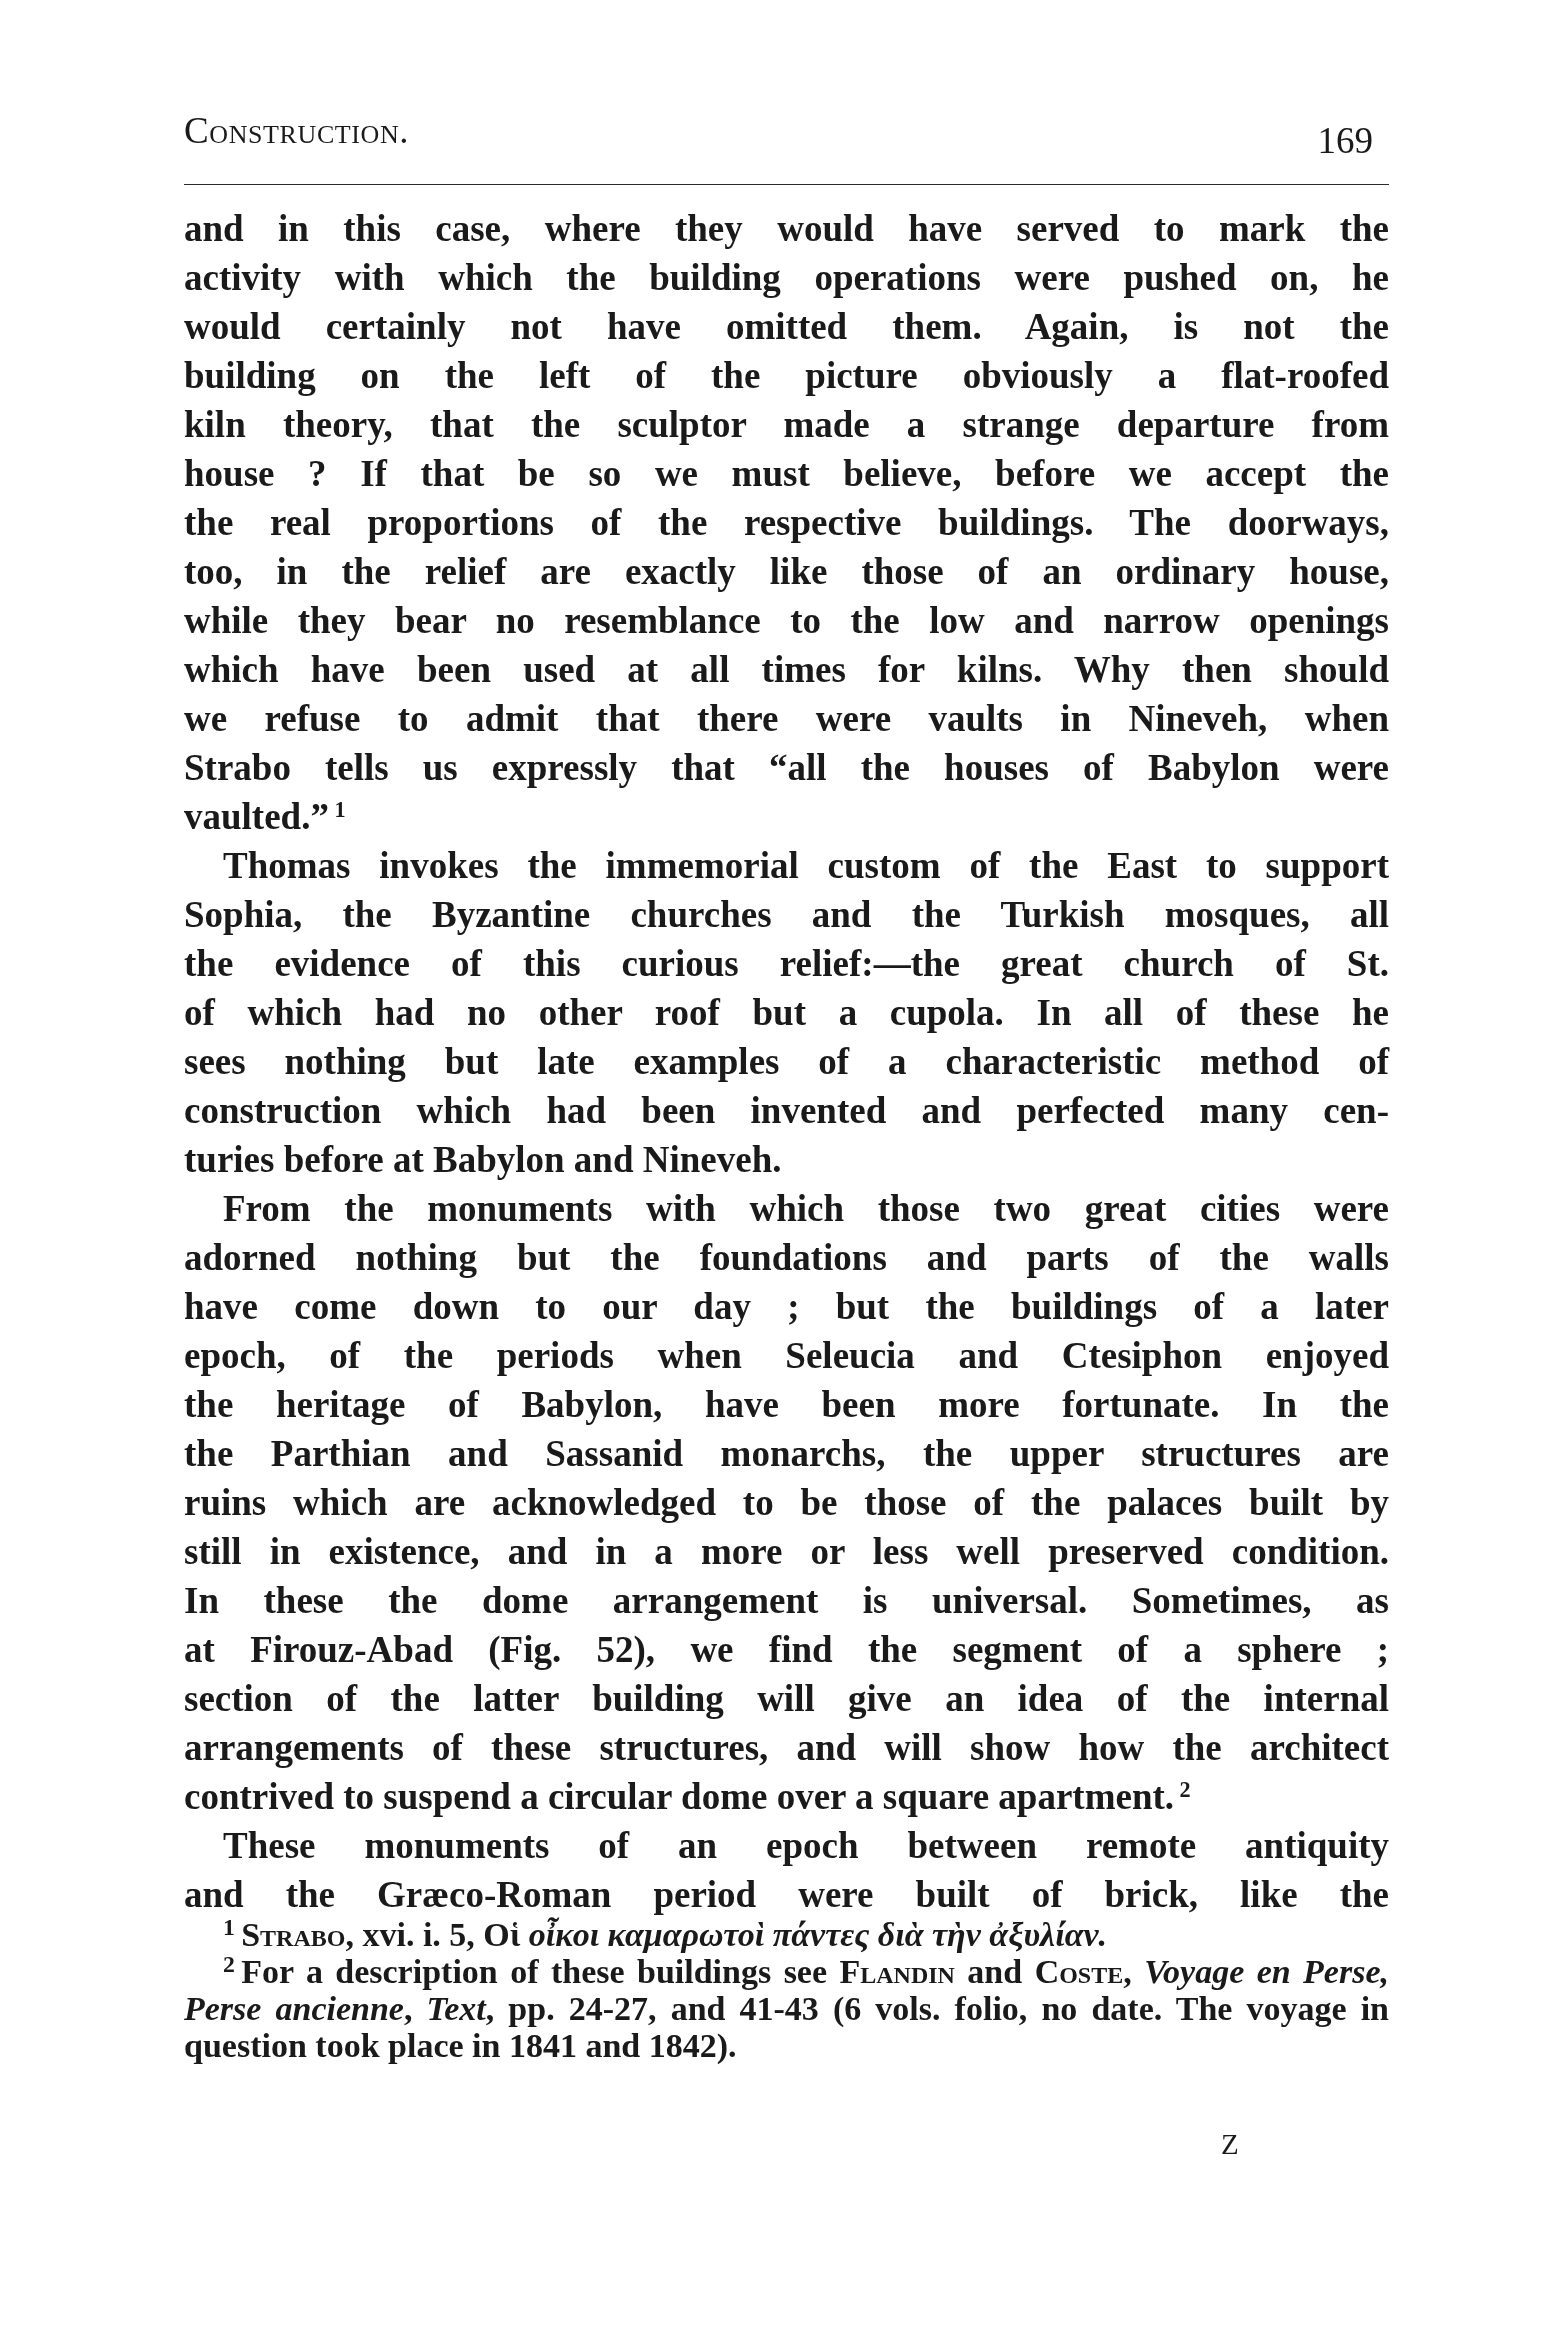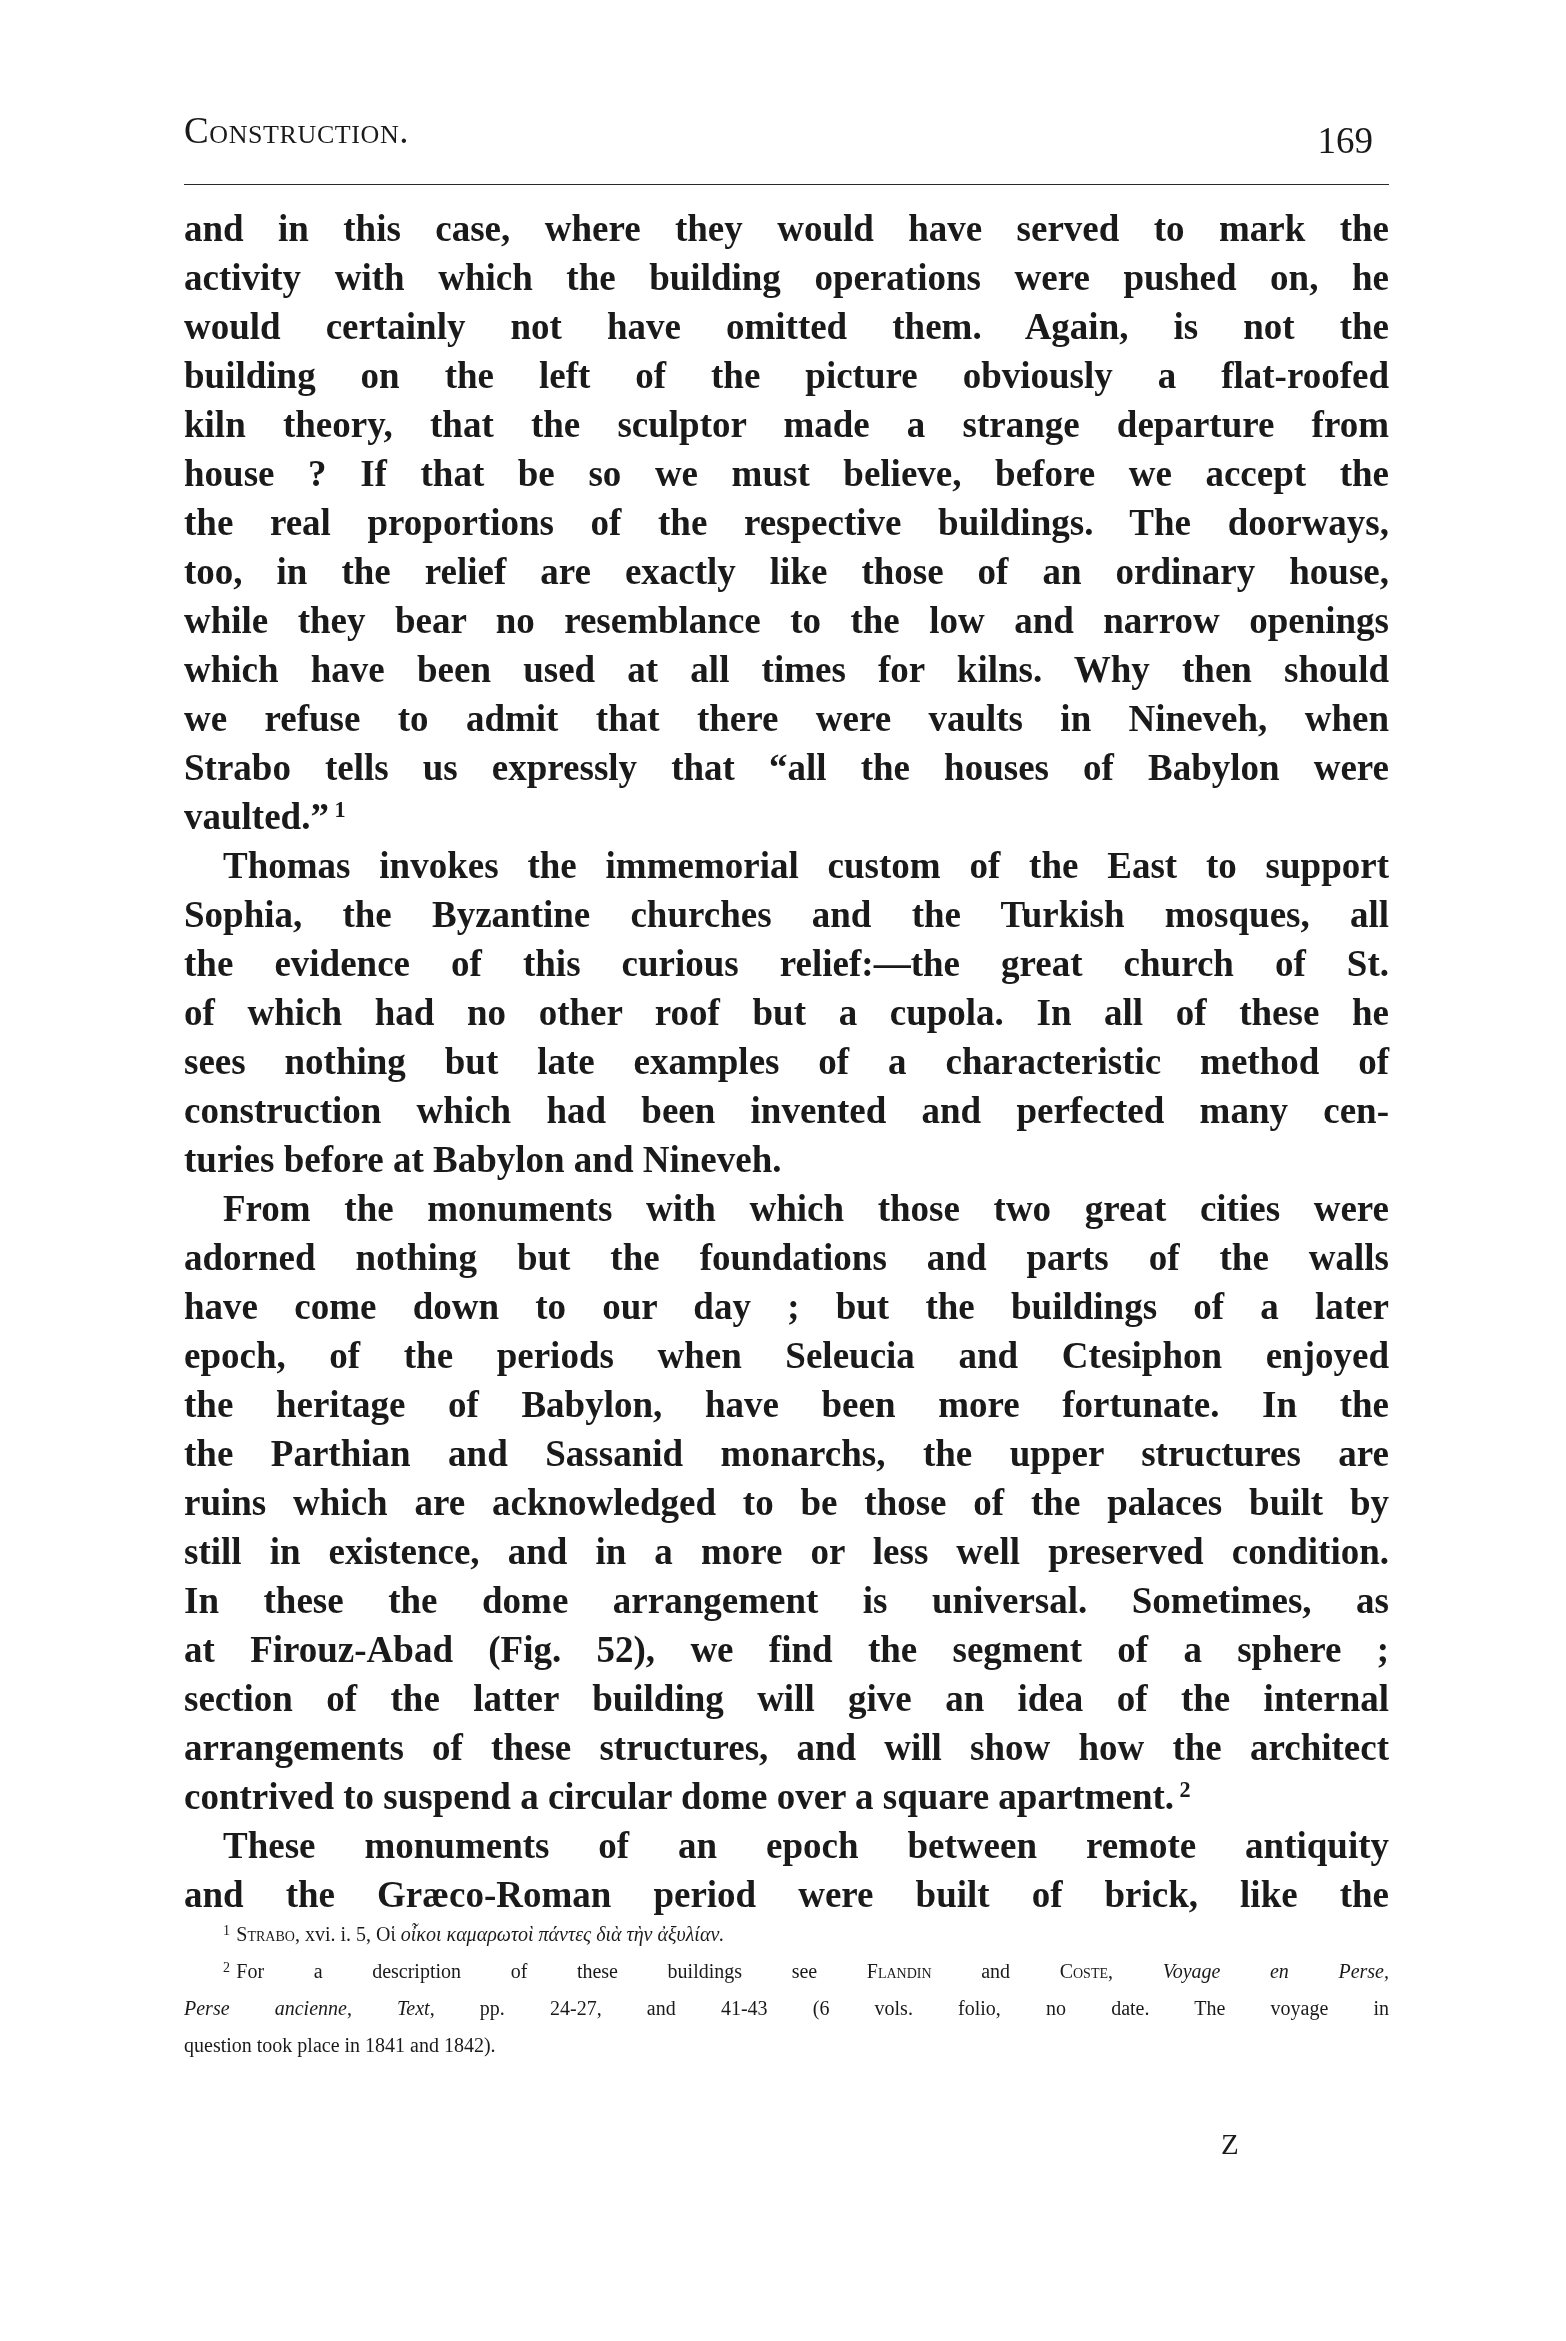--- a/index.html
+++ b/index.html
@@ -78,22 +78,23 @@
   sup {
     font-size: 0.6em;
     vertical-align: 0.55em;
     line-height: 0;
   }
   .footnotes {
     position: absolute;
     top: 1916px;
     left: 184px;
     width: 1205px;
-    font-size: 20px;
+    font-size: 34px;
     line-height: 37px;
+    font-weight: bold;
   }
   .fn-line {
     display: block;
     white-space: nowrap;
     text-align: justify;
     text-align-last: justify;
   }
   .fn-line.last { text-align-last: left; }
   .fn-line.indent { padding-left: 39px; }
   .fn-marker {

